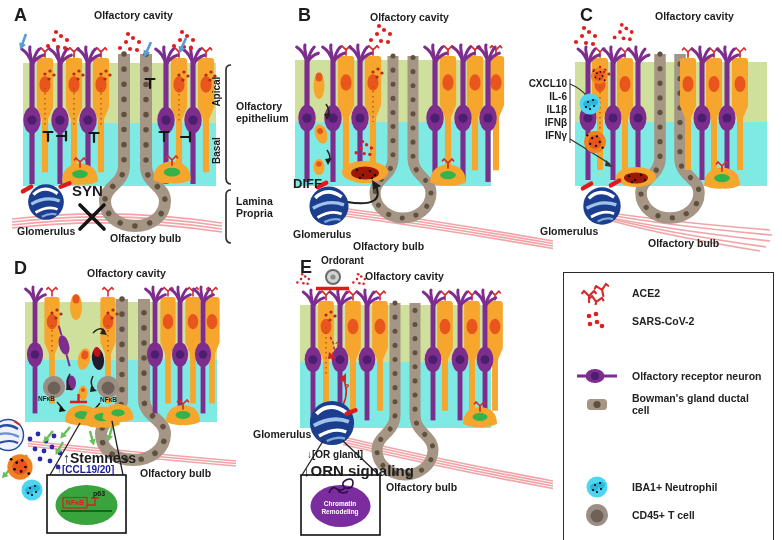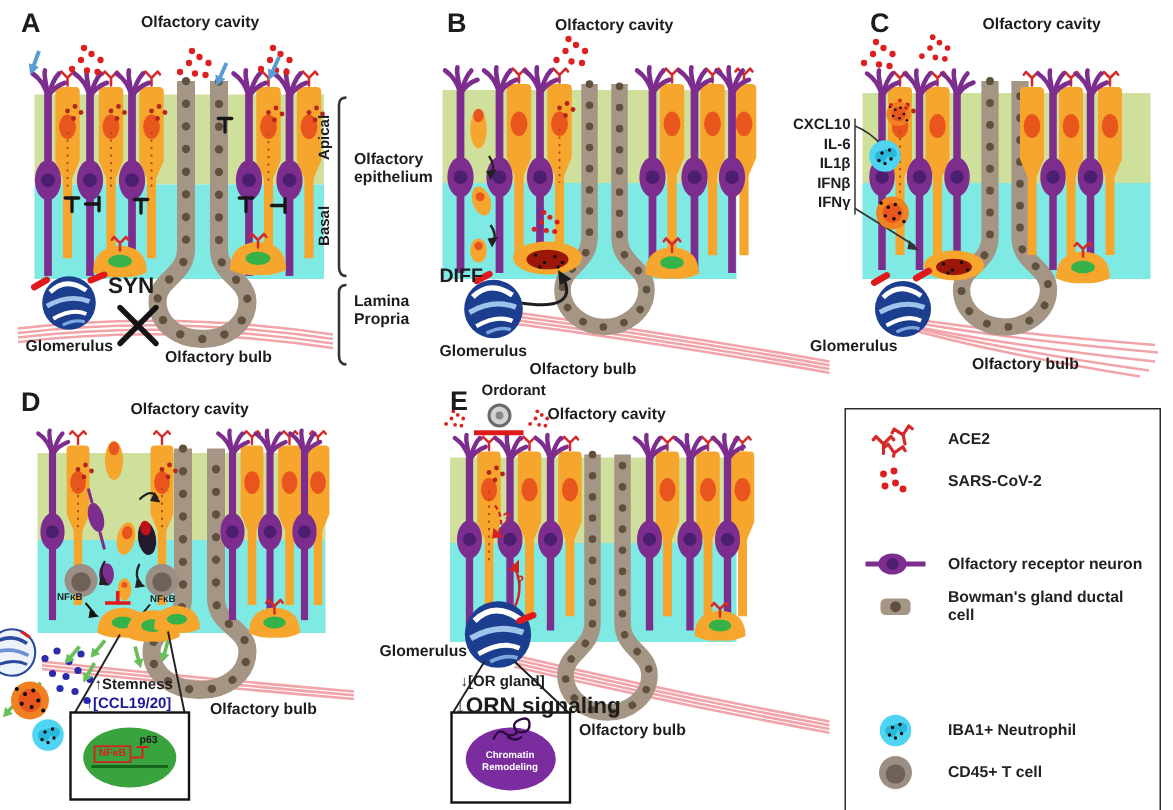--- a/index.html
+++ b/index.html
@@ -436,21 +436,21 @@
         <use href="#garrow" transform="translate(27,200) rotate(35)"></use>
       <use href="#garrow" transform="translate(12,212) rotate(42)"></use>
         <use href="#garrow" transform="translate(63,187) rotate(30)"></use>
       <use href="#mac" transform="translate(20,212) scale(1.1)"></use>
       <use href="#neu" transform="translate(32,235)"></use>
     </svg>
     <div class="t letter" style="left:14px;top:3px">D</div>
     <div class="t" style="left:87px;top:13px">Olfactory cavity</div>
     <div class="t tiny" style="left:38px;top:140px">NFκB</div>
     <div class="t tiny" style="left:100px;top:141px">NFκB</div>
-    <div class="t" style="left:63px;top:196px;font-size:10px">↑Stemness</div>
+    <div class="t" style="left:63px;top:196px;font-size:14px">↑Stemness</div>
     <div class="t navy" style="left:57px;top:209px;font-size:10px">↑[CCL19/20]</div>
     <div class="t in7 red" style="left:64px;top:244px;width:22px;text-align:center">NFκB</div>
     <div class="t in7" style="left:93px;top:235px">p63</div>
     <div class="t" style="left:140px;top:213px">Olfactory bulb</div>
   </section>
 
   <section class="panel" style="left:285px;top:255px;width:275px;height:285px">
     <svg class="art" width="275" height="285">
       <rect x="15" y="50" width="191" height="57" fill="#cfe09c"></rect>
       <rect x="15" y="107" width="191" height="66" fill="#7fe9e3"></rect>

